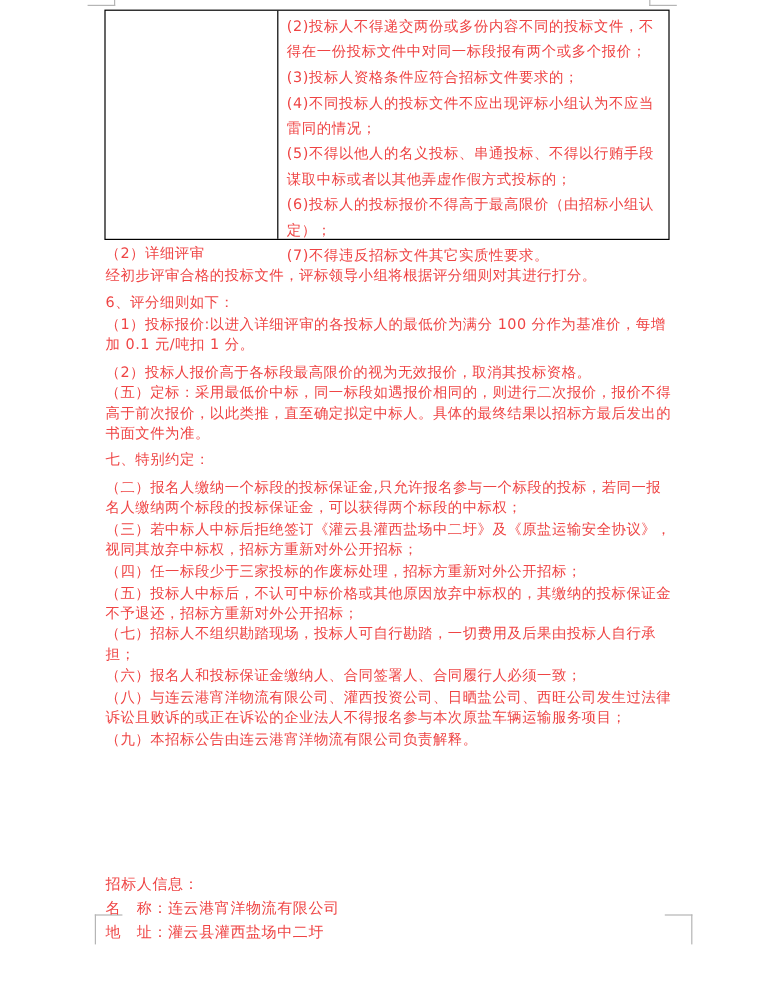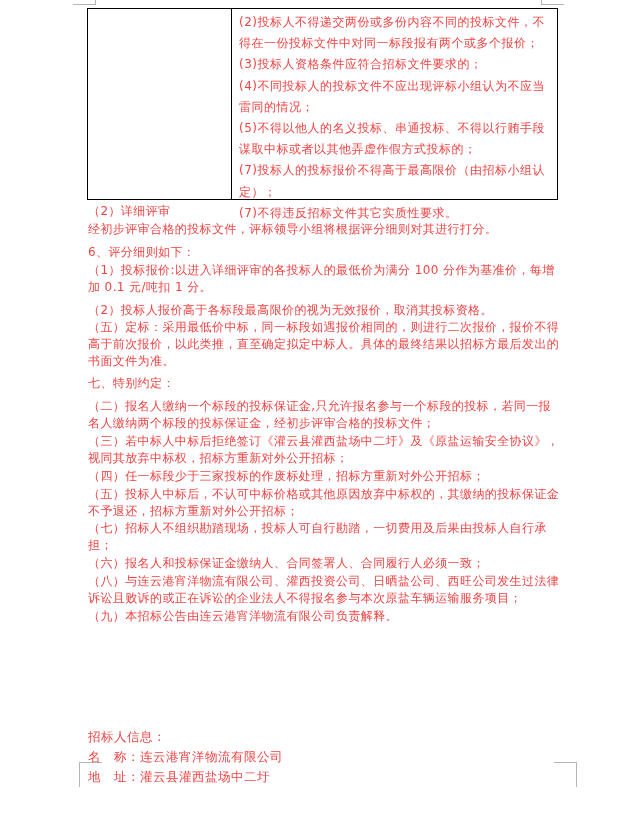--- a/index.html
+++ b/index.html
@@ -78,34 +78,34 @@
   <div class="crop crop-bl"></div>
   <div class="crop crop-br"></div>
 
   <div class="doc-table">
     <div class="cell-left"></div>
     <div class="cell-right">
       <p>(2)投标人不得递交两份或多份内容不同的投标文件，不得在一份投标文件中对同一标段报有两个或多个报价；</p>
       <p>(3)投标人资格条件应符合招标文件要求的；</p>
       <p>(4)不同投标人的投标文件不应出现评标小组认为不应当雷同的情况；</p>
       <p>(5)不得以他人的名义投标、串通投标、不得以行贿手段谋取中标或者以其他弄虚作假方式投标的；</p>
-      <p>(7)投标人的投标报价不得高于最高限价（由招标小组认定）；</p>
+      <p>(6)投标人的投标报价不得高于最高限价（由招标小组认定）；</p>
       <p>(7)不得违反招标文件其它实质性要求。</p>
     </div>
   </div>
 
   <div class="body-text">
     <p>（2）详细评审</p>
     <p>经初步评审合格的投标文件，评标领导小组将根据评分细则对其进行打分。</p>
     <p class="sp">6、评分细则如下：</p>
     <p>（1）投标报价:以进入详细评审的各投标人的最低价为满分 100 分作为基准价，每增加 0.1 元/吨扣 1 分。</p>
     <p class="sp">（2）投标人报价高于各标段最高限价的视为无效报价，取消其投标资格。</p>
     <p>（五）定标：采用最低价中标，同一标段如遇报价相同的，则进行二次报价，报价不得高于前次报价，以此类推，直至确定拟定中标人。具体的最终结果以招标方最后发出的书面文件为准。</p>
     <p class="bold">七、特别约定：</p>
-    <p class="sp">（二）报名人缴纳一个标段的投标保证金,只允许报名参与一个标段的投标，若同一报名人缴纳两个标段的投标保证金，经初步评审合格的投标文件；</p>
+    <p class="sp">（二）报名人缴纳一个标段的投标保证金,只允许报名参与一个标段的投标，若同一报名人缴纳两个标段的投标保证金，可以获得两个标段的中标权；</p>
     <p>（三）若中标人中标后拒绝签订《灌云县灌西盐场中二圩》及《原盐运输安全协议》，视同其放弃中标权，招标方重新对外公开招标；</p>
     <p>（四）任一标段少于三家投标的作废标处理，招标方重新对外公开招标；</p>
     <p>（五）投标人中标后，不认可中标价格或其他原因放弃中标权的，其缴纳的投标保证金不予退还，招标方重新对外公开招标；</p>
     <p>（七）招标人不组织勘踏现场，投标人可自行勘踏，一切费用及后果由投标人自行承担；</p>
     <p>（六）报名人和投标保证金缴纳人、合同签署人、合同履行人必须一致；</p>
     <p>（八）与连云港宵洋物流有限公司、灌西投资公司、日晒盐公司、西旺公司发生过法律诉讼且败诉的或正在诉讼的企业法人不得报名参与本次原盐车辆运输服务项目；</p>
     <p>（九）本招标公告由连云港宵洋物流有限公司负责解释。</p>
   </div>
 
   <div class="footer-block">

